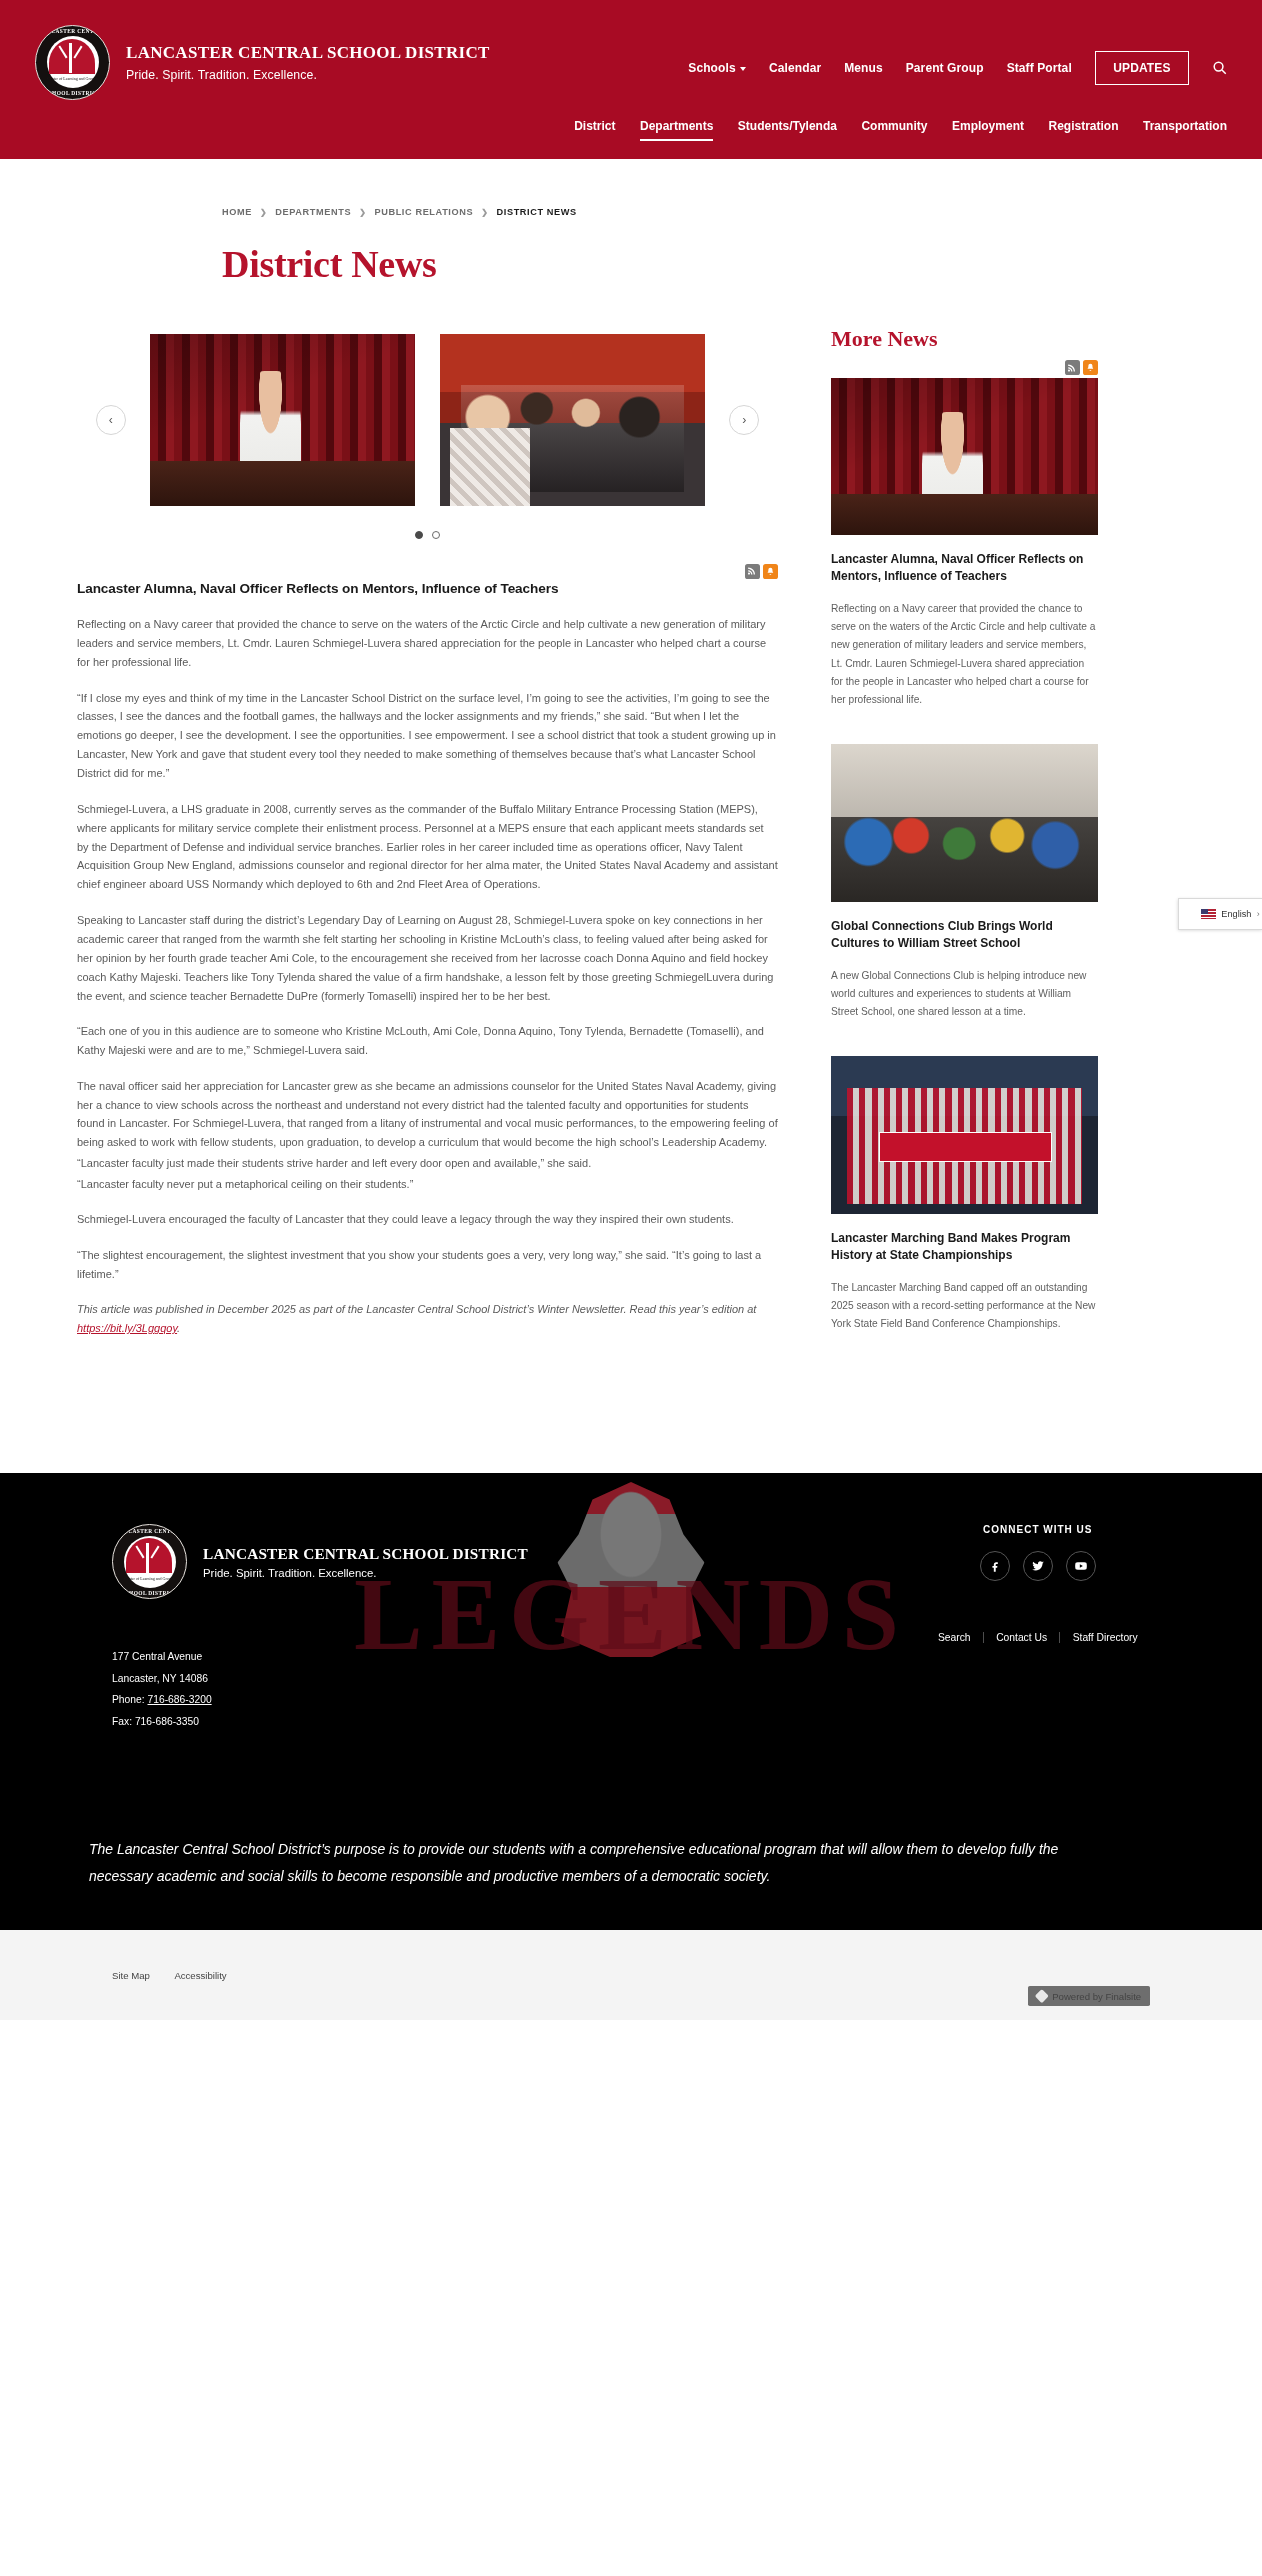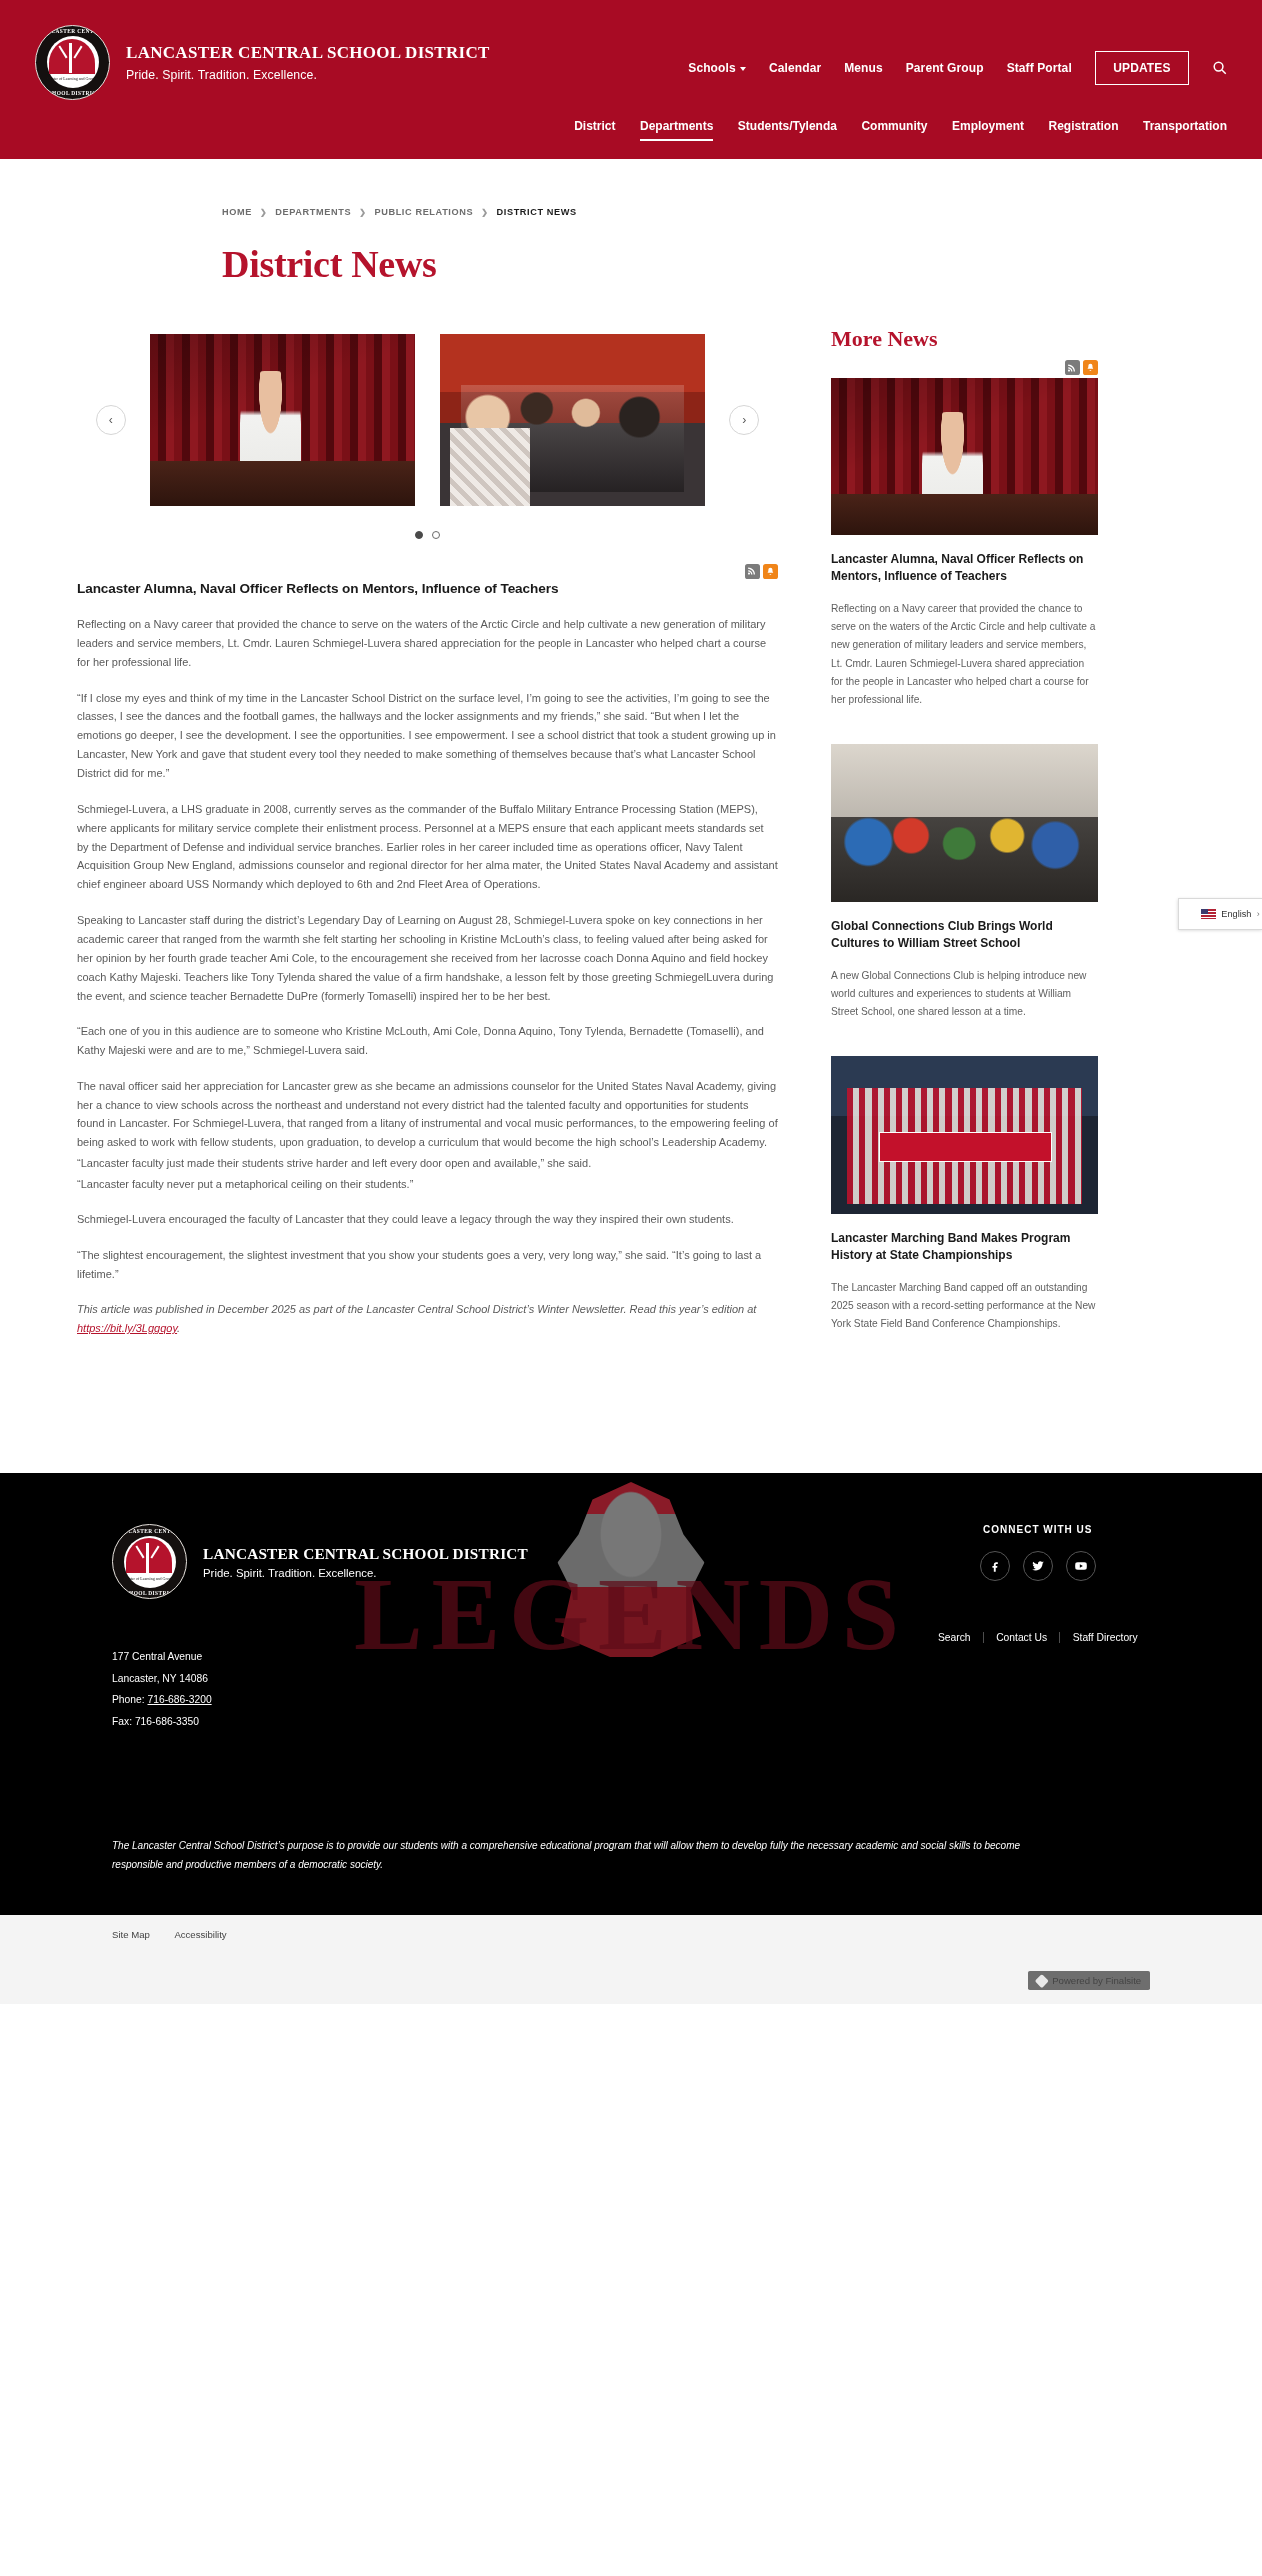--- a/index.html
+++ b/index.html
@@ -563,31 +563,31 @@
     justify-content: center;
     gap: 0;
     font-size: 10.3px;
   }
   .f-links a { padding: 0 12.3px; border-left: 0.9px solid #4d4d4d; }
   .f-links a:first-child { border-left: none; }
   .mission {
     position: relative;
     z-index: 2;
     margin-top: 103px;
-    padding: 0 112px;
+    padding: 0 89px;
     font-style: italic;
-    font-size: 10px;
+    font-size: 14px;
     line-height: 1.95;
     max-width: 1157px;
   }
   .bottom-bar {
     background: #f4f4f4;
     padding: 14px 112px;
     display: flex;
-    align-items: flex-start;
+    align-items: center;
     gap: 24.5px;
   }
   .bottom-bar a {
     font-size: 9.6px;
     color: #444;
   }
   .finalsite {
     margin-left: auto;
     background: #6e6e6e;
     color: #fff;

